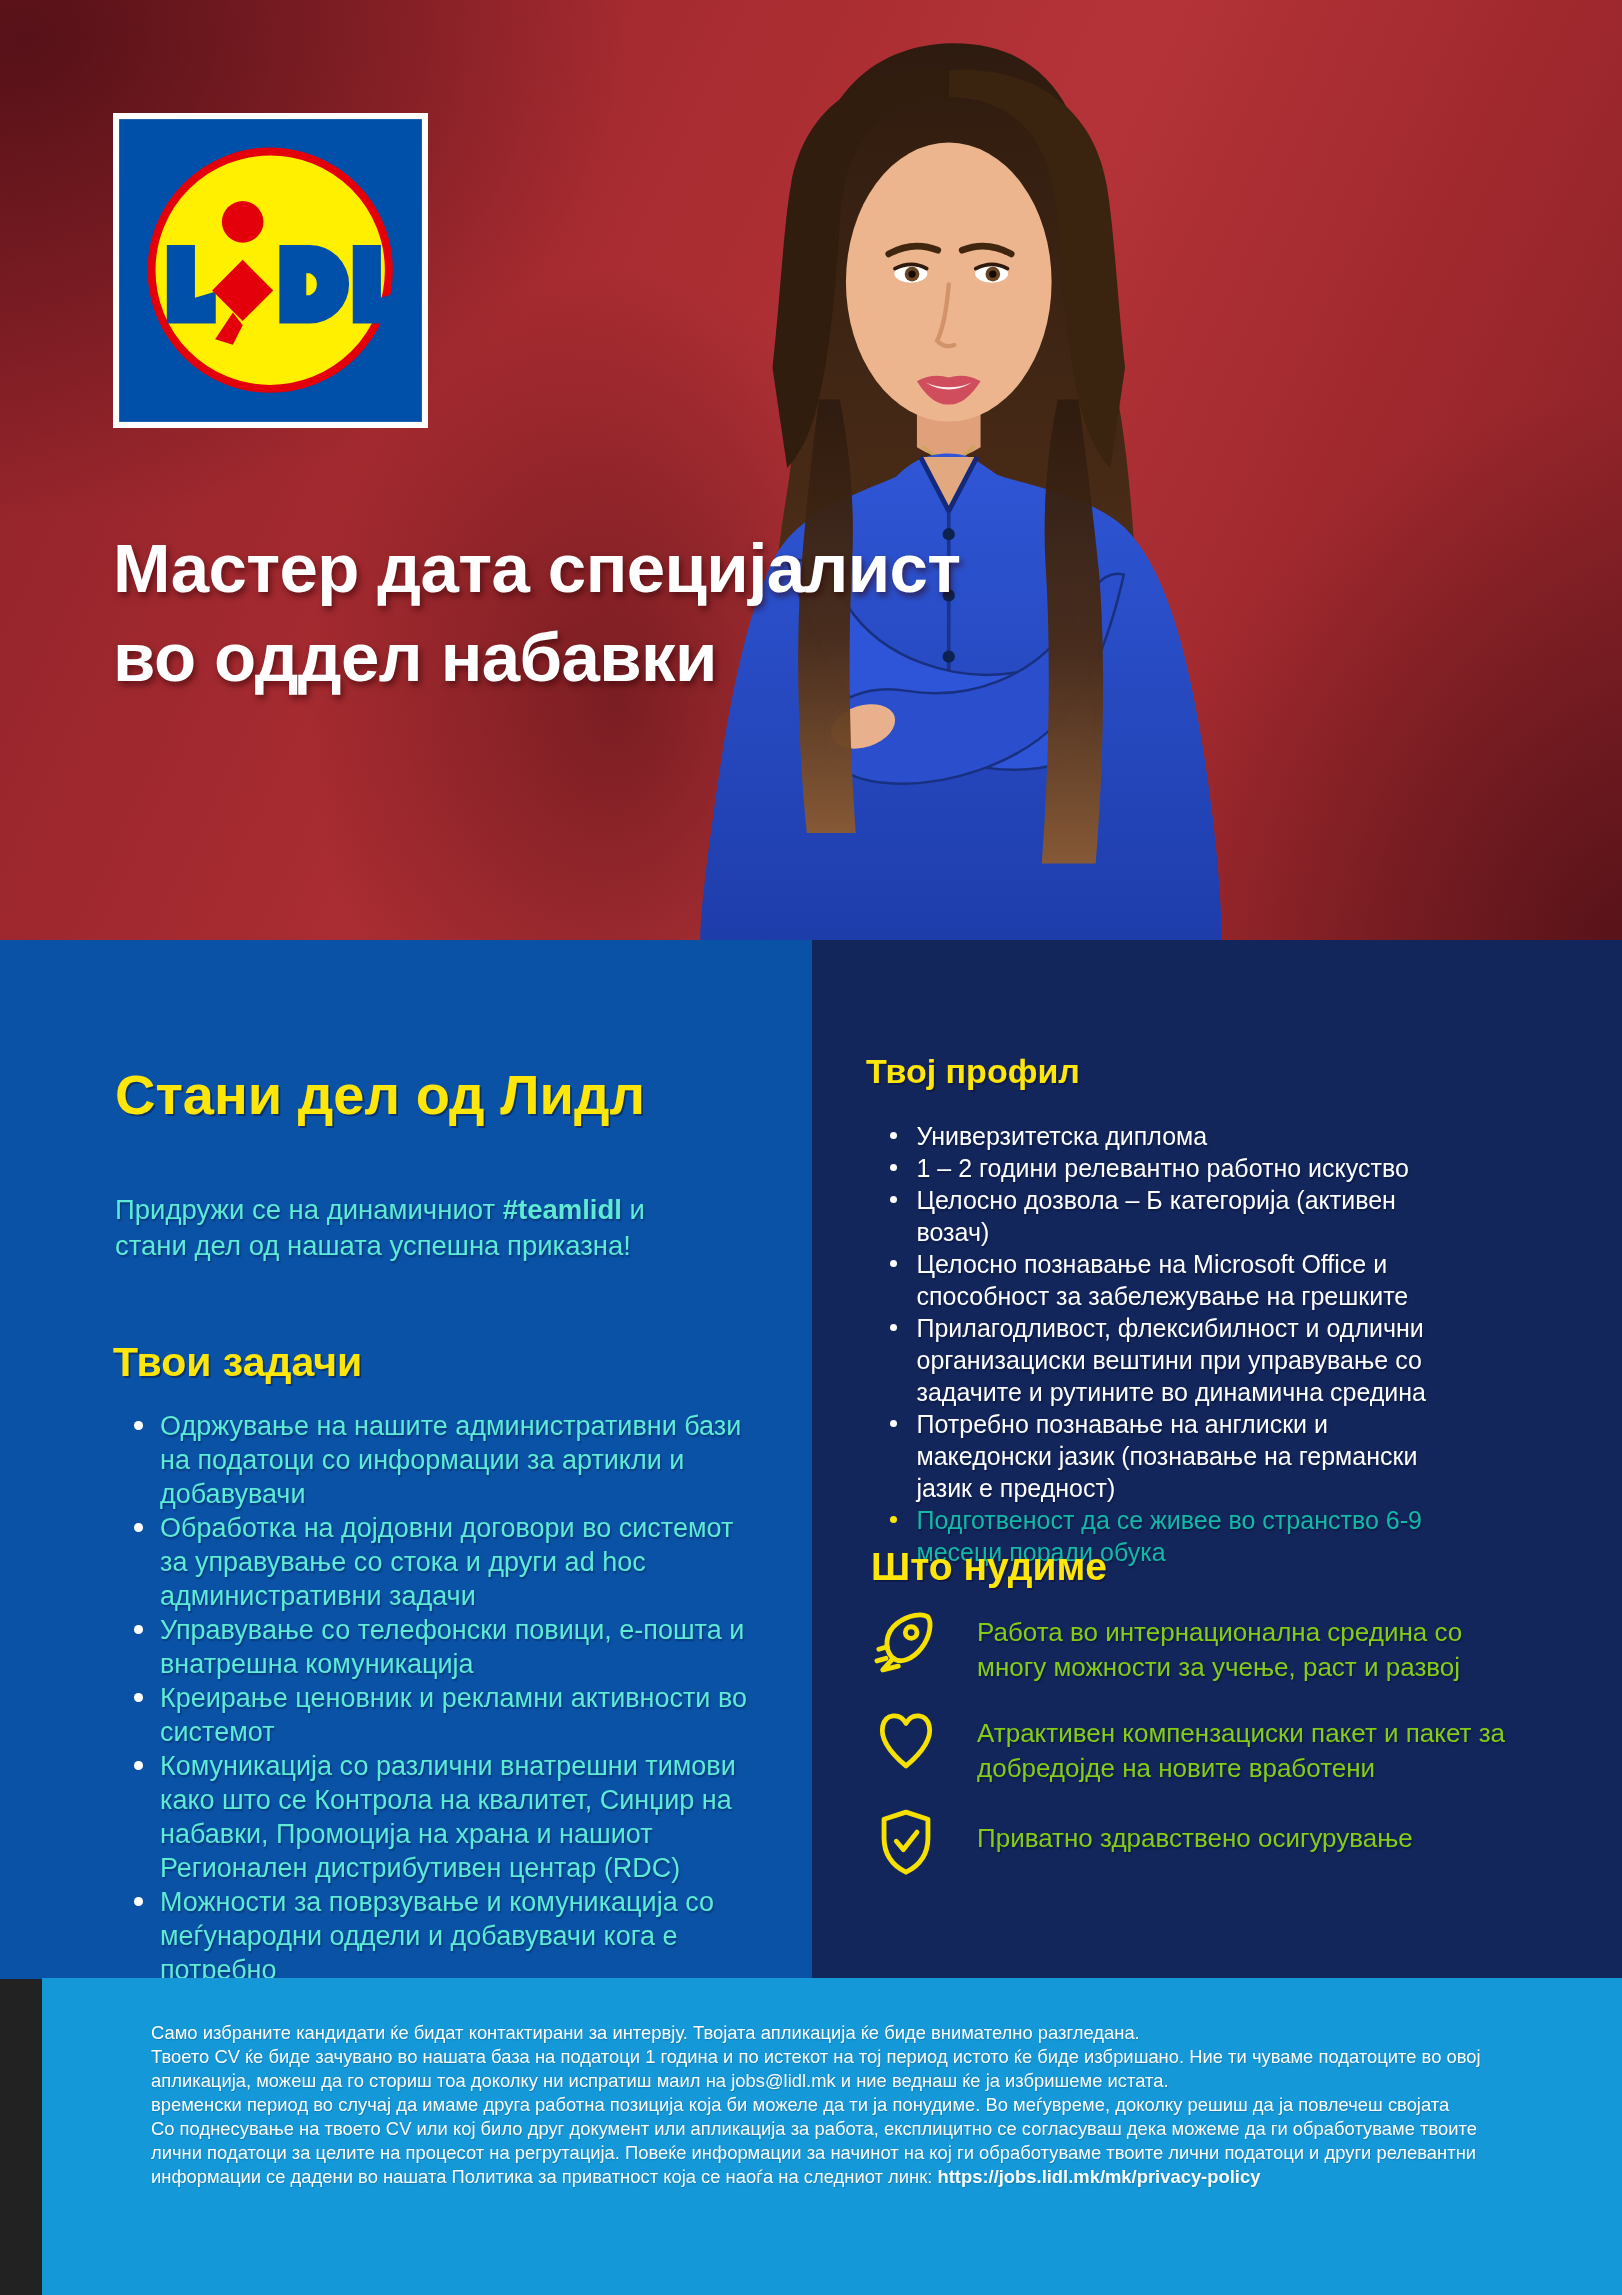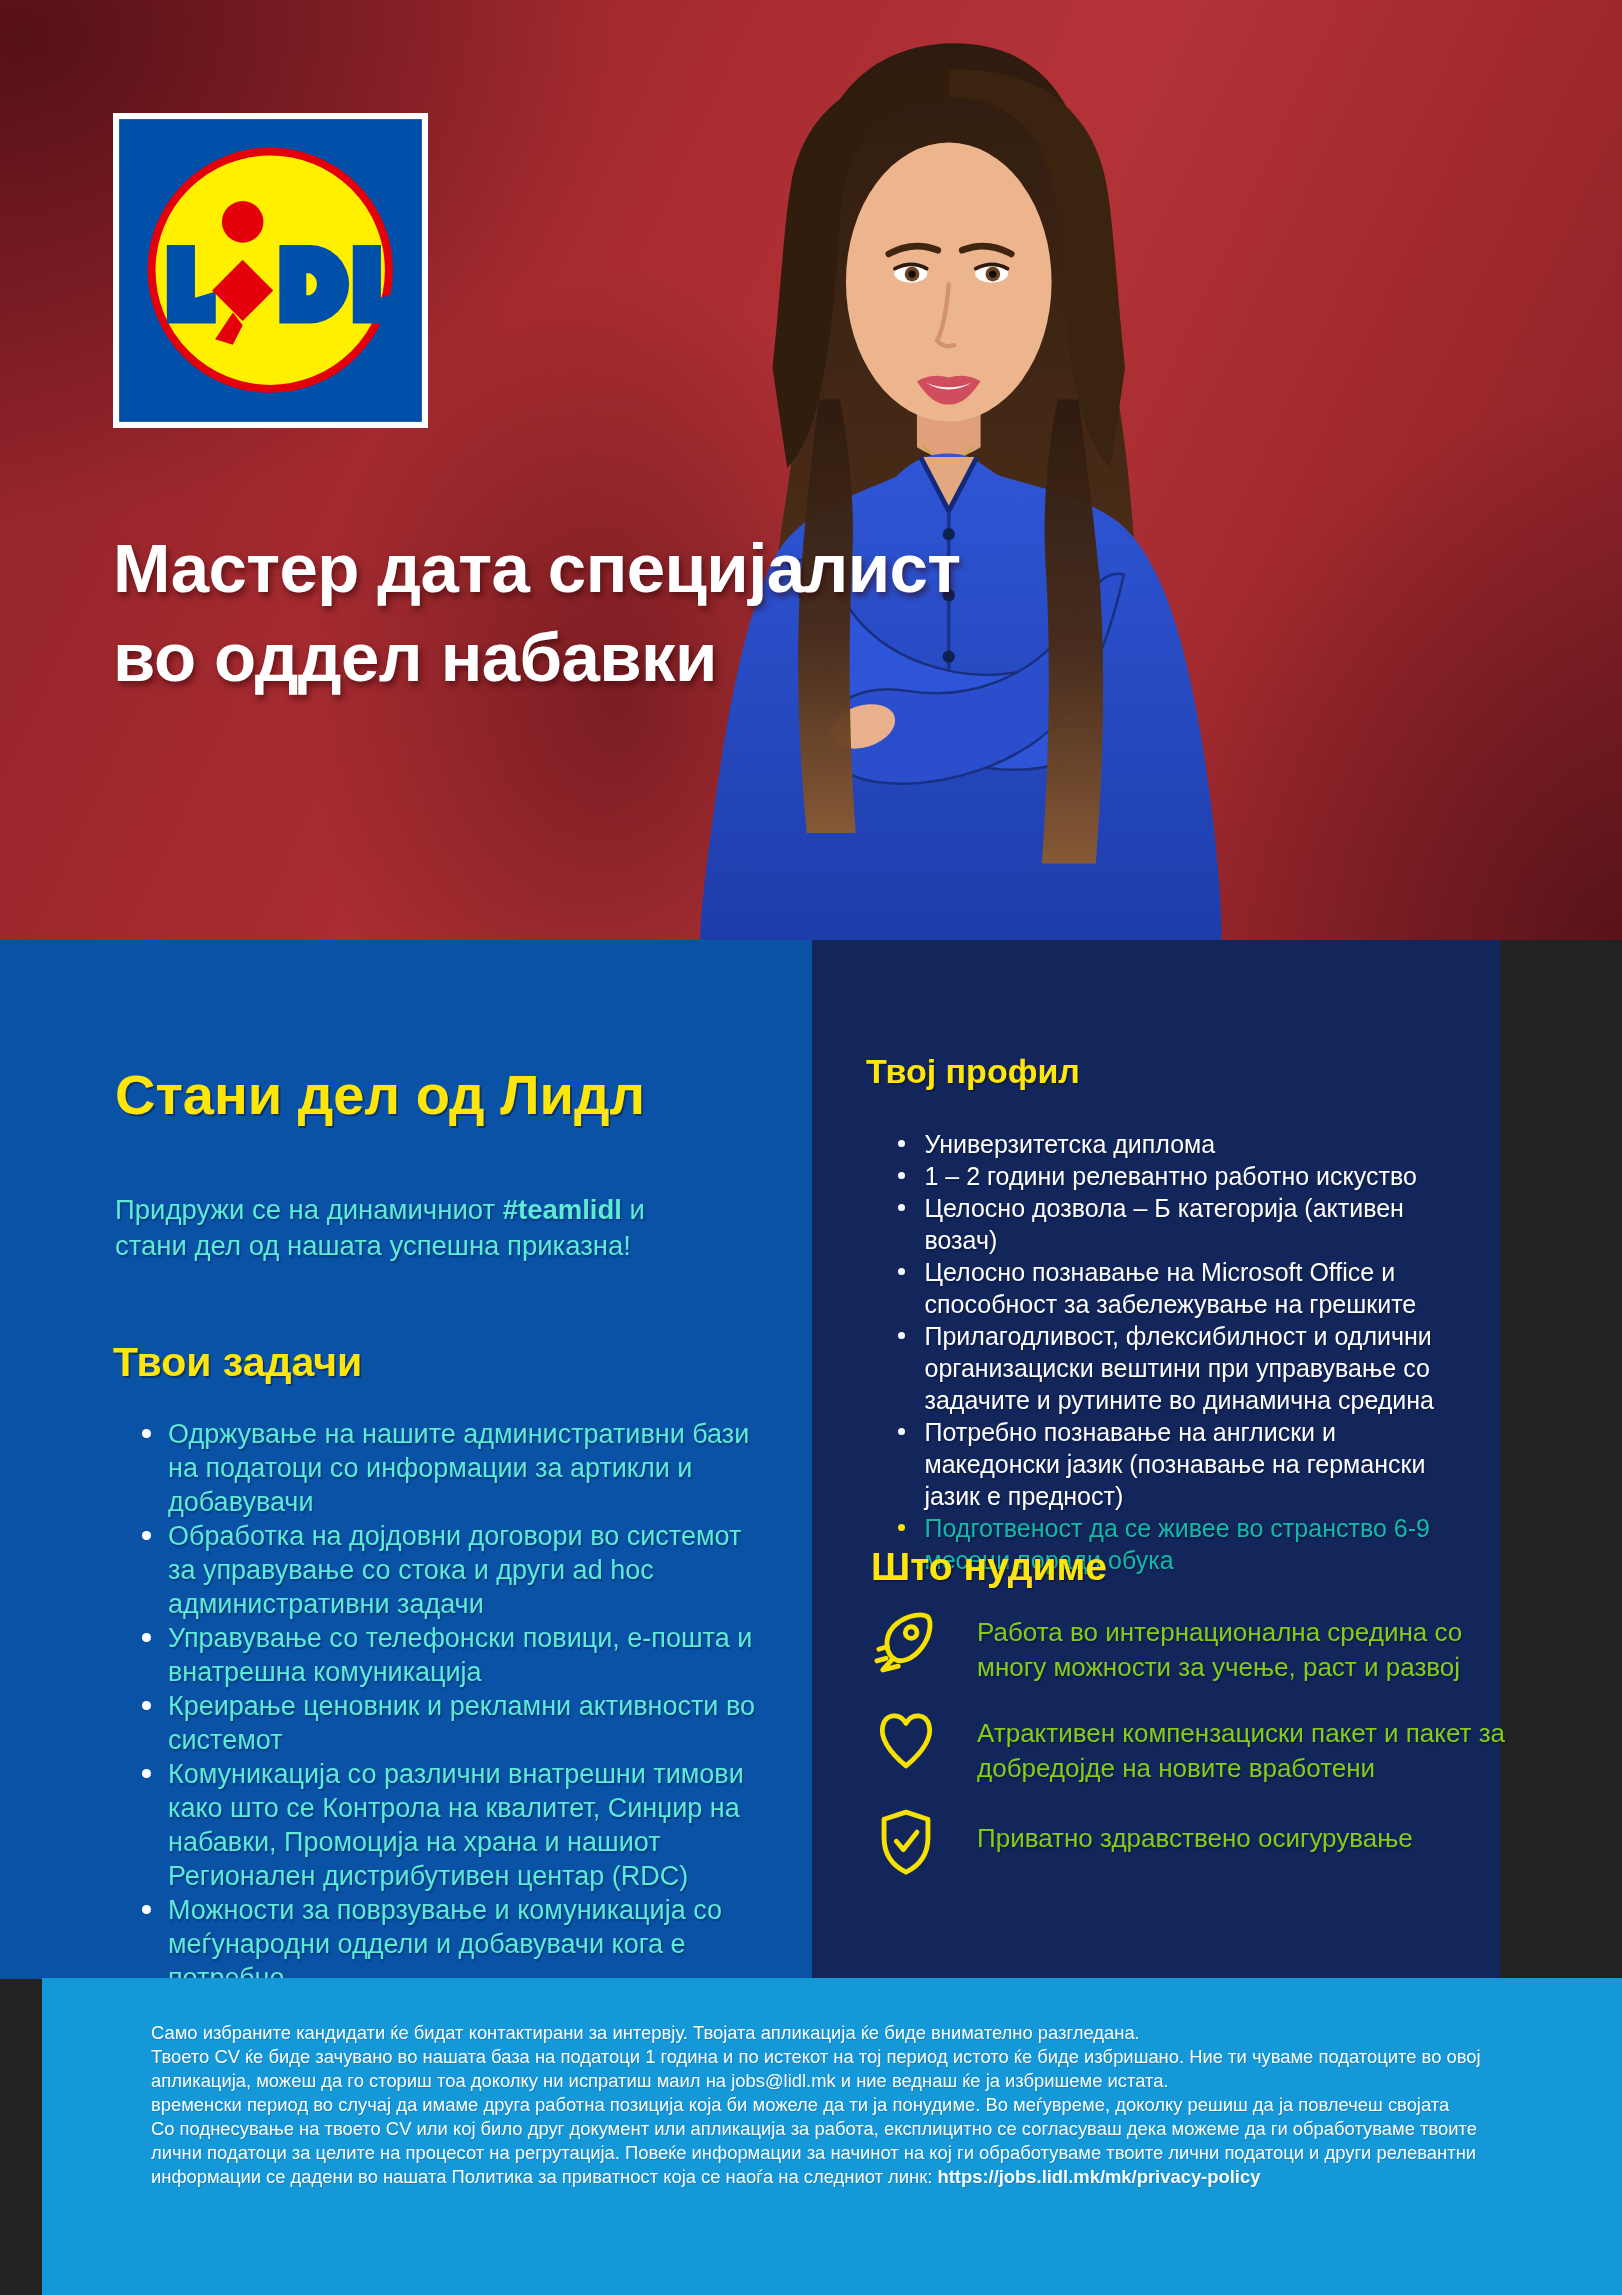--- a/index.html
+++ b/index.html
@@ -17,28 +17,28 @@
       radial-gradient(ellipse 796px 918px at 1616px 943px,rgba(42,5,11,.48), rgba(42,5,11,0) 60%),
       linear-gradient(115deg,#8e2129 0%,#a82c31 36%,#b43338 56%,#9e282d 78%,#832026 100%);
   }
   .logo-box{position:absolute;left:113px;top:113px;width:315px;height:315px;}
   .hero-title{position:absolute;left:113px;top:524px;color:#fff;font-weight:700;
     font-size:69px;line-height:89px;letter-spacing:-0.6px;
     text-shadow:2.4px 3.7px 6.1px rgba(50,0,5,.55);}
   .woman{position:absolute;left:661px;top:24.5px;width:600px;height:915px;}
   
   #left-panel{position:absolute;left:0;top:940px;width:812px;height:1039px;background:#0A52A6;}
-  #right-panel{position:absolute;left:812px;top:940px;width:688px;height:1039px;background:#13265B;}
+  #right-panel{position:absolute;left:812px;top:940px;width:810px;height:1039px;background:#13265B;}
   .yellow-h{color:#FFE60A;font-weight:700;text-shadow:1.8px 2.4px 0 rgba(8,14,48,.45);margin:0;position:absolute;}
   #left-panel .stani{left:115px;top:124px;font-size:56px;line-height:61px;}
   #left-panel .intro{position:absolute;left:115px;top:224px;width:603px;color:#5eead4;
     font-size:27.5px;line-height:36px;text-shadow:1.2px 1.8px 1.8px rgba(0,12,46,.35);}
   #left-panel .intro b{font-weight:700;}
   #left-panel .tvoi{left:113px;top:399px;font-size:41px;line-height:47px;}
-  ul.blist{list-style:none;margin:12px;padding:0;position:absolute;}
+  ul.blist{list-style:none;margin:4px;padding:0;position:absolute;}
   ul.blist li{position:relative;}
   ul.blist li::before{content:"";position:absolute;border-radius:50%;background:#fff;}
   #tasks-list{left:129px;top:465px;width:630px;color:#5eead4;font-size:27px;line-height:34px;
     text-shadow:1.2px 1.8px 1.8px rgba(0,12,46,.35);}
   #tasks-list li{padding-left:27px;}
   #tasks-list li::before{left:1.2px;top:12.2px;width:8.6px;height:8.6px;}
   #right-panel .profil{left:54px;top:112px;font-size:34px;line-height:39px;}
   #profile-list{left:73px;top:176px;width:578px;color:#fff;font-size:25px;line-height:32px;
     text-shadow:1.2px 1.8px 1.8px rgba(0,10,40,.4);}
   #profile-list li{padding-left:27.5px;}

